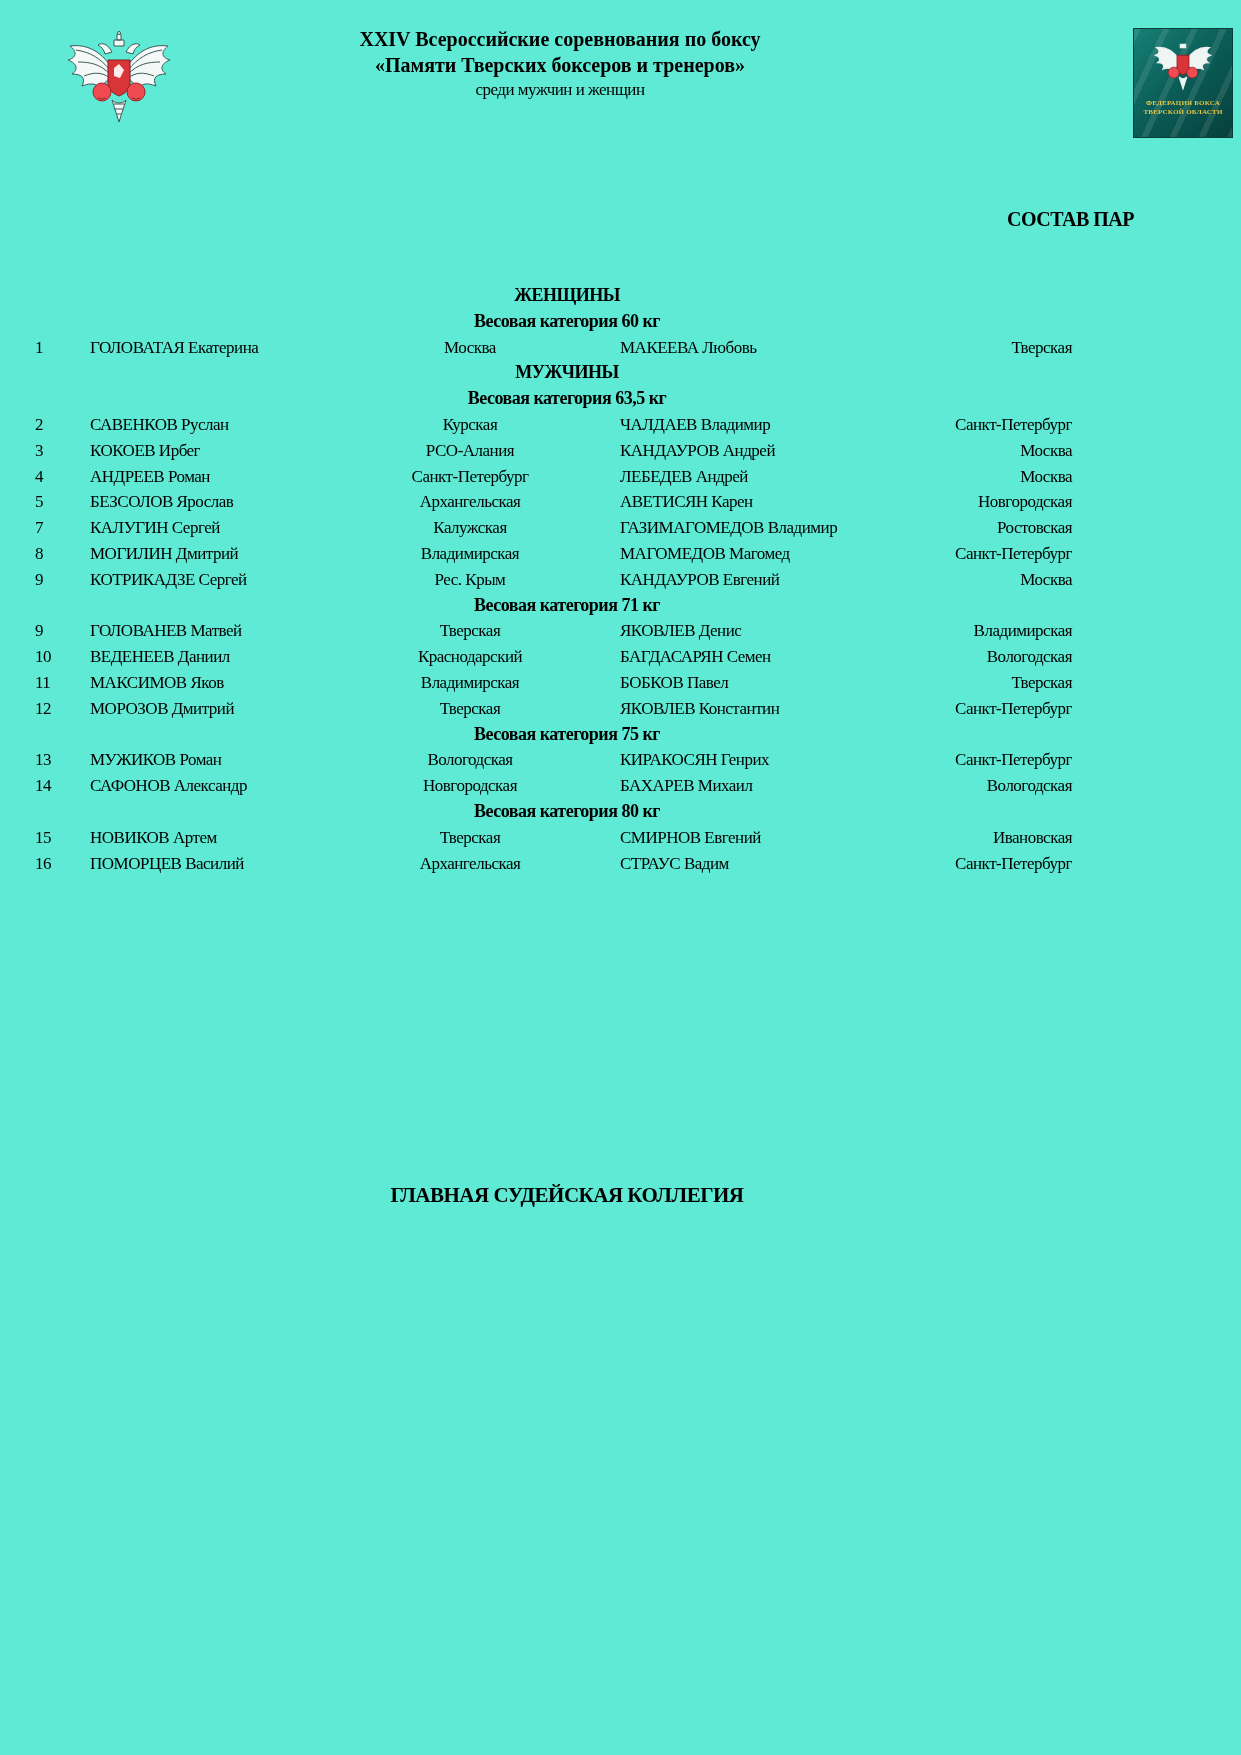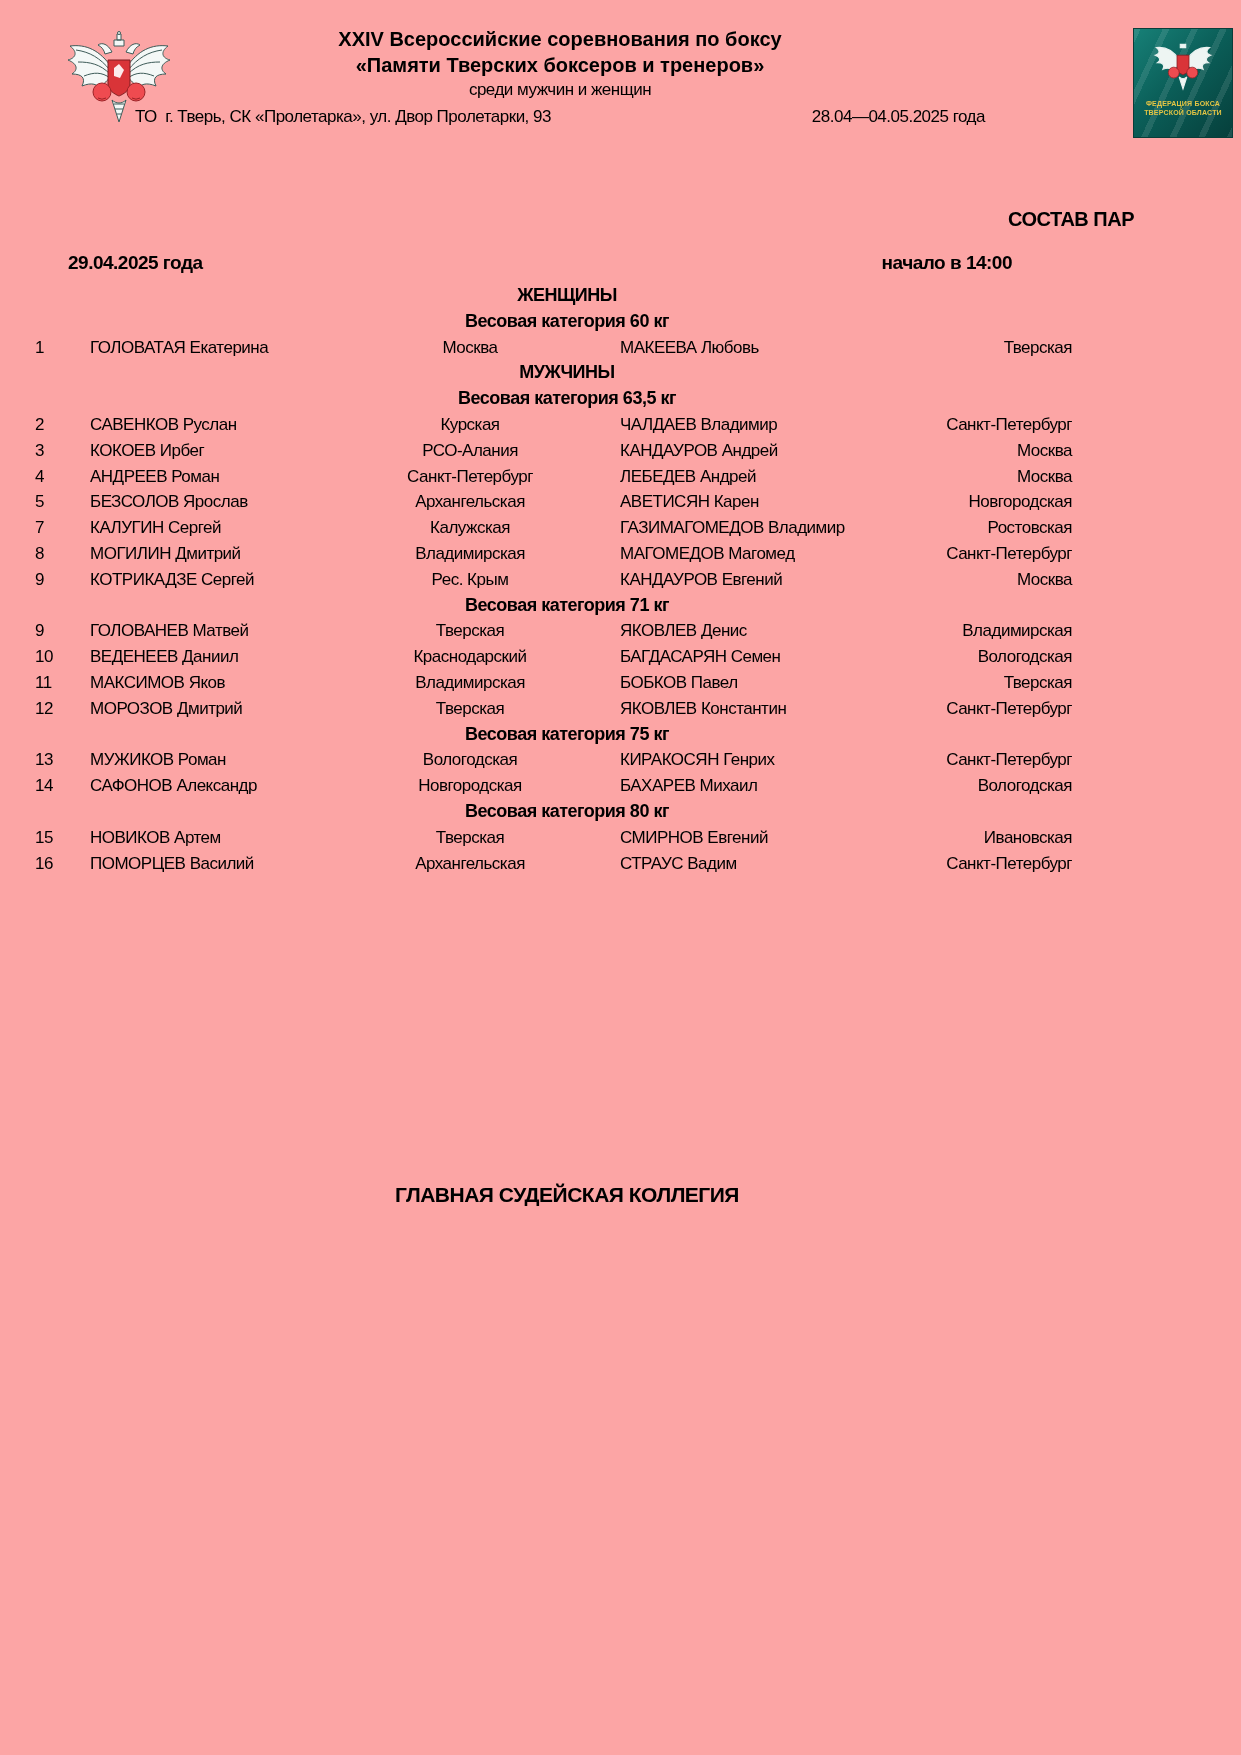--- a/index.html
+++ b/index.html
@@ -1,22 +1,22 @@
 <!DOCTYPE html>
 <html><head>
 <meta charset="utf-8">
 <style>
   * { margin: 0; padding: 0; box-sizing: border-box; }
   html, body { background: #ffffff; }
   .page {
     position: relative;
     width: 1241px;
     height: 1755px;
-    background: #fca5a5;
-    font-family: Liberation Sans, sans-serif;
+    background: #5eead4;
+    font-family: Liberation Serif, serif;
     color: #000000;
     overflow: hidden;
   }
 
   
   .doc-header { position: absolute; top: 0; left: 0; width: 100%; height: 150px; }
   .header-center { position: absolute; top: 26px; left: 130px; width: 860px; text-align: center; }
   .hline1, .hline2 { font-size: 20px; font-weight: bold; line-height: 26px; }
   .hline3 { font-size: 17px; line-height: 24px; letter-spacing: -0.5px; }
   .venue-row {
@@ -111,24 +111,20 @@
         <path d="M70 68 a6 4 0 0 0 8 0" fill="none" stroke="#9c2327" stroke-width="1"></path>
       </svg>
     </div>
 
     <div class="header-center">
       <div class="hline1">XXIV Всероссийские соревнования по боксу</div>
       <div class="hline2">«Памяти Тверских боксеров и тренеров»</div>
       <div class="hline3">среди мужчин и женщин</div>
     </div>
 
-    <div class="venue-row">
-      <span class="venue">ТО  г. Тверь, СК «Пролетарка», ул. Двор Пролетарки, 93</span>
-      <span class="dates">28.04—04.05.2025 года</span>
-    </div>
 
     <div class="right-logo">
       <svg width="62" height="60" viewBox="0 0 114 96">
         <g fill="none" stroke="#e9f2f0" stroke-width="2">
           <path d="M50 38 C38 20 24 14 8 16 C16 22 14 28 6 30 C16 34 16 40 10 44 C20 44 24 48 20 56 C30 52 36 54 38 60 C42 52 48 48 50 46 Z" fill="#eef5f3"></path>
           <path d="M64 38 C76 20 90 14 106 16 C98 22 100 28 108 30 C98 34 98 40 104 44 C94 44 90 48 94 56 C84 52 78 54 76 60 C72 52 66 48 64 46 Z" fill="#eef5f3"></path>
           <path d="M52 10 h10 v6 h-10 Z" fill="#eef5f3"></path>
           <path d="M50 70 L57 92 L64 70 C60 74 54 74 50 70 Z" fill="#eef5f3"></path>
         </g>
         <path d="M46 30 h22 v24 c0 8 -11 12 -11 12 c0 0 -11 -4 -11 -12 Z" fill="#d93438" stroke="#8a1e22" stroke-width="1.5"></path>
@@ -137,24 +133,20 @@
       </svg>
       <div class="right-logo-caption">
         <div>ФЕДЕРАЦИЯ БОКСА</div>
         <div>ТВЕРСКОЙ ОБЛАСТИ</div>
       </div>
     </div>
   </div>
 
   <div class="main-title">СОСТАВ ПАР</div>
 
-  <div class="date-row">
-    <span class="date-left">29.04.2025 года</span>
-    <span class="start-time">начало в 14:00</span>
-  </div>
 
   <div class="pairs">
 
     <div class="line gender-header">ЖЕНЩИНЫ</div>
     <div class="line category-header">Весовая категория 60 кг</div>
 
     <div class="line bout-row">
       <span class="col num">1</span>
       <span class="col red-name">ГОЛОВАТАЯ Екатерина</span>
       <span class="col red-region">Москва</span>

